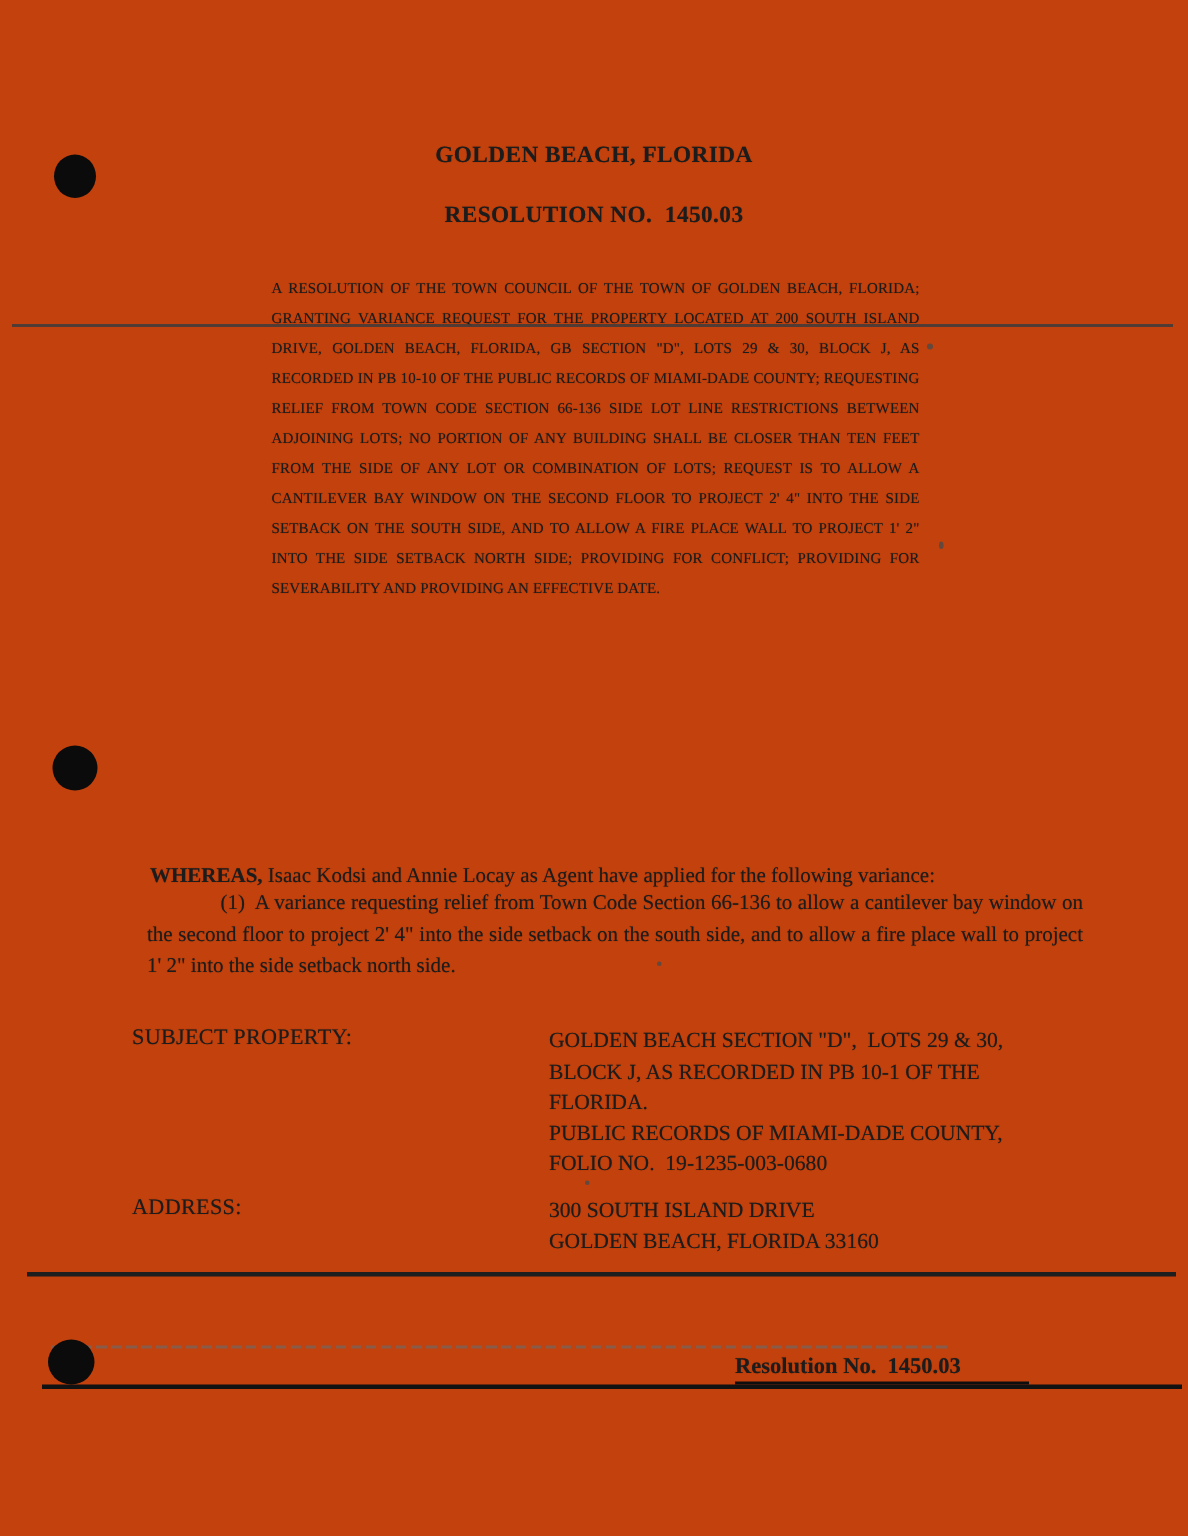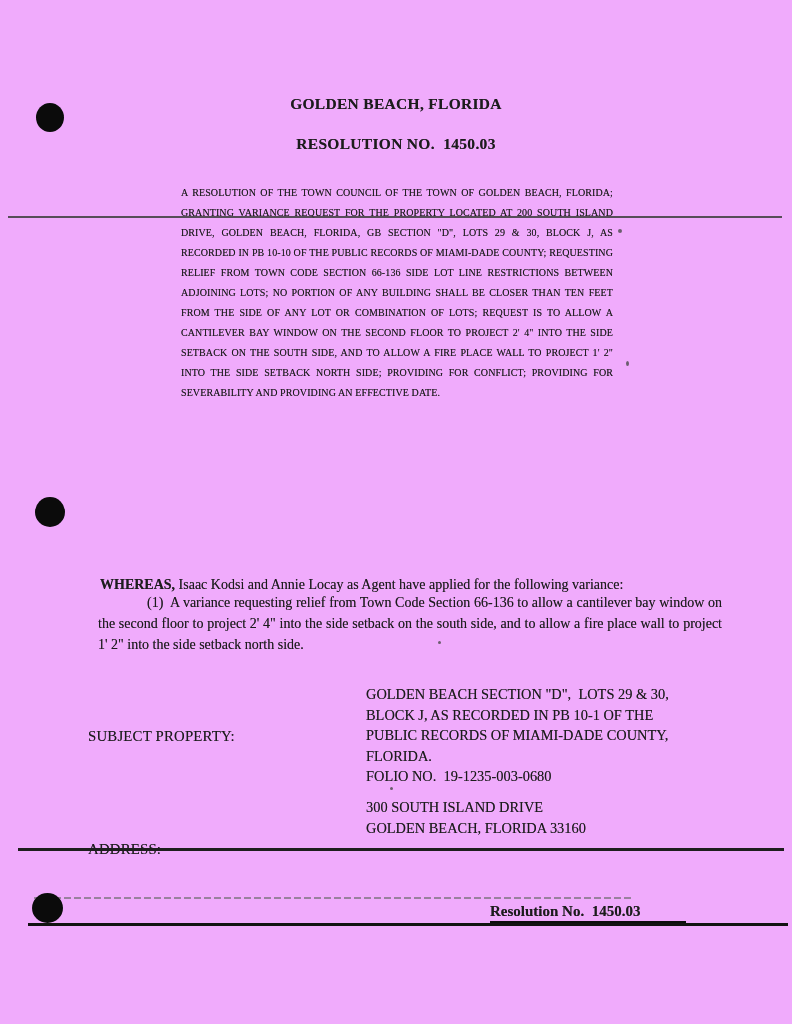--- a/index.html
+++ b/index.html
@@ -1,20 +1,20 @@
 <!DOCTYPE html>
 <html><head>
 <meta charset="utf-8">
 <style>
   html,body{margin:0;padding:0;background:#e8e8e8;}
   .page{
     position:relative;
     width:792px;height:1024px;
     margin:0 auto;
-    background:#f0abfc;
+    background:#c2410c;
     font-family:"Liberation Serif", serif;
     color:#1c1c1c;
     overflow:hidden;
     text-shadow:0 0 .5px rgba(25,25,25,.55);
   }
   .abs{position:absolute;}
   .title{
     left:0;width:792px;text-align:center;
     font-weight:bold;font-size:15.5px;letter-spacing:.3px;
     white-space:pre;
@@ -27,21 +27,21 @@
   }
   .body-par{
     left:86px;width:624px;
     font-size:14px;line-height:20.8px;font-family:Liberation Serif, serif;
   }
   .indent{text-indent:49px;}
   .justify{text-align:justify;white-space:pre-wrap;margin-left:12px;}
   .nowrap{white-space:pre;}
   .b{font-weight:bold;}
   .label{
-    left:88px;font-size:14.8px;letter-spacing:.2px;white-space:pre;margin-top:44px;
+    left:88px;font-size:14.8px;letter-spacing:.2px;white-space:pre;
   }
   .valblock{left:366px;font-size:14.4px;line-height:20.6px;}
   .valblock .vline{white-space:pre;}
   .footer-res{
     left:490px;top:903px;
     font-weight:bold;font-size:15px;
     white-space:pre;
     border-bottom:2.5px solid #0e0e0e;
     padding-right:46px;padding-bottom:1px;
   }
@@ -62,22 +62,22 @@
   <div class="abs body-par indent nowrap" style="top:554px">
     <span class="b">WHEREAS,</span><span> Isaac Kodsi and Annie Locay as Agent have applied for the following variance:</span>
   </div>
 
   <div class="abs body-par indent justify" style="top:593px">(1)  A variance requesting relief from Town Code Section 66-136 to allow a cantilever bay window on the second floor to project 2' 4" into the side setback on the south side, and to allow a fire place wall to project 1' 2" into the side setback north side.</div>
 
   <div class="abs label" style="top:684px">SUBJECT PROPERTY:</div>
   <div class="abs valblock" style="top:684px">
     <div class="vline">GOLDEN BEACH SECTION "D",  LOTS 29 &amp; 30,</div>
     <div class="vline">BLOCK J, AS RECORDED IN PB 10-1 OF THE</div>
+    <div class="vline">FLORIDA.</div>
     <div class="vline">PUBLIC RECORDS OF MIAMI-DADE COUNTY,</div>
-    <div class="vline">FLORIDA.</div>
     <div class="vline">FOLIO NO.  19-1235-003-0680</div>
   </div>
 
   <div class="abs label" style="top:797px">ADDRESS:</div>
   <div class="abs valblock" style="top:797px">
     <div class="vline">300 SOUTH ISLAND DRIVE</div>
     <div class="vline">GOLDEN BEACH, FLORIDA 33160</div>
   </div>
 
   <div class="abs footer-res" style="z-index:3">Resolution No.  1450.03</div>

